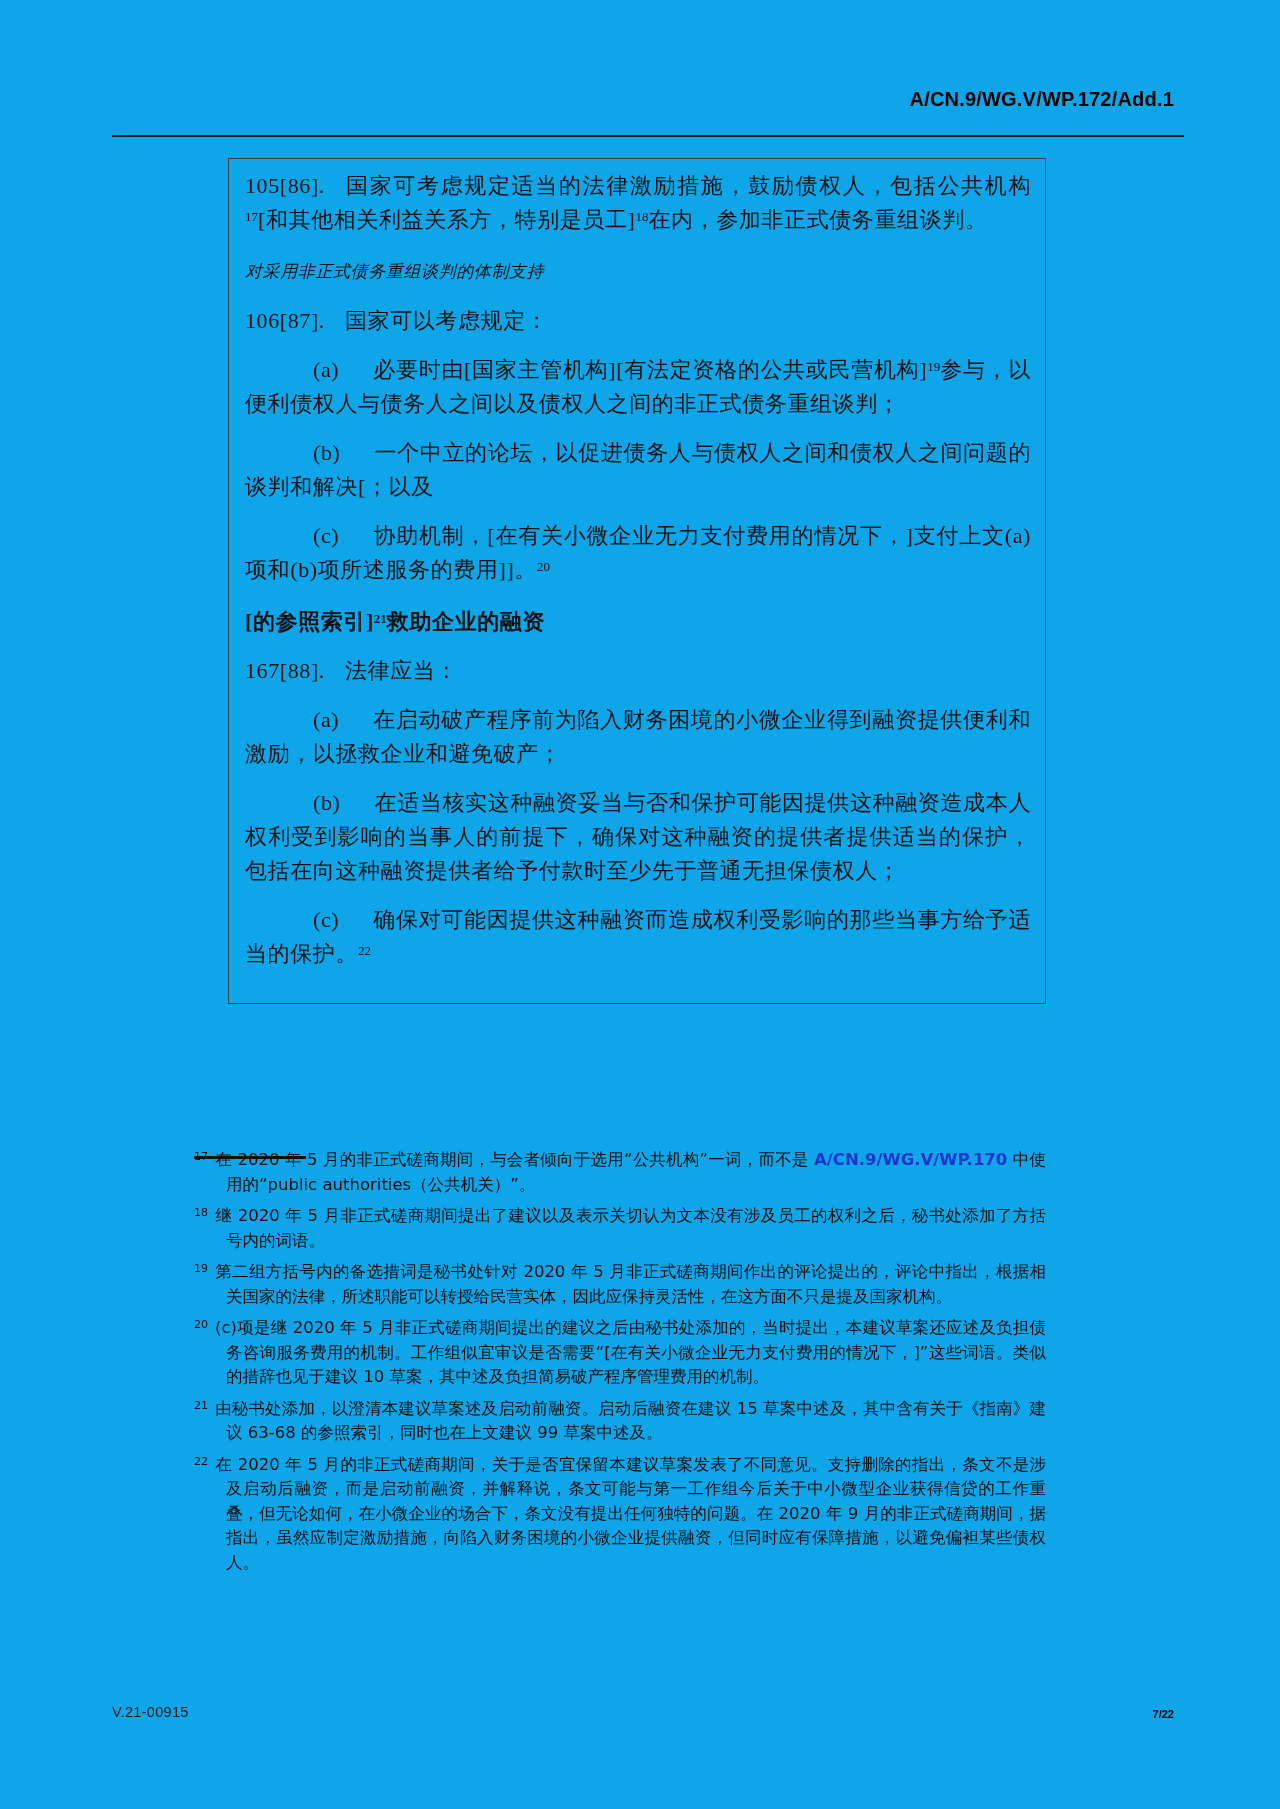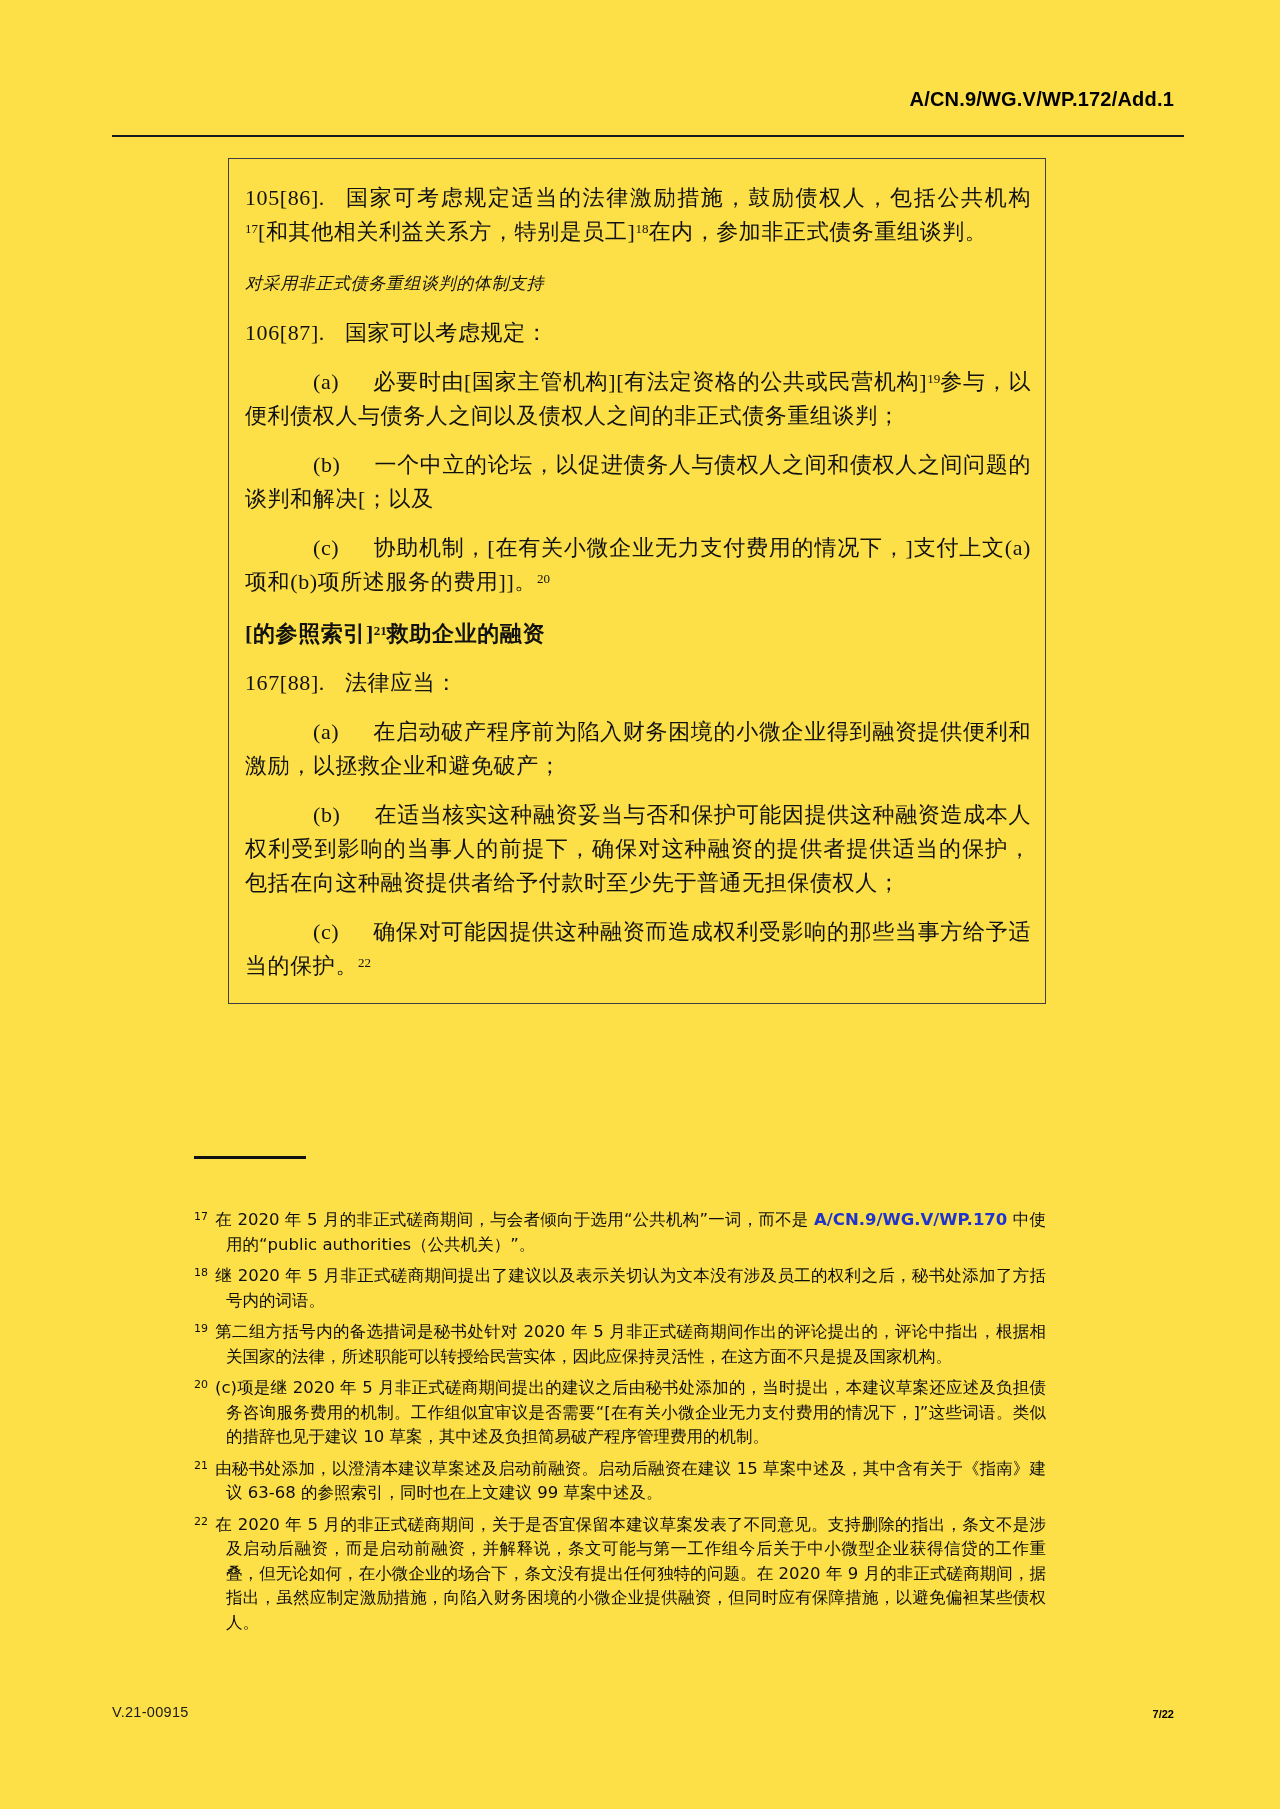--- a/index.html
+++ b/index.html
@@ -1,19 +1,19 @@
 <!DOCTYPE html>
 <html><head>
 <meta charset="utf-8">
 <style>
   html,body{margin:0;padding:0;background:#e8e8e8;}
   .page{
     position:relative;
     width:1280px;height:1809px;
-    background:#fde047;
+    background:#0ea5e9;
     font-family:"Liberation Serif", serif;
     color:#111;
     overflow:hidden;
   }
   
   .doc-symbol{
     position:absolute;top:88px;right:106px;
     font-family:"Liberation Sans", sans-serif;
     font-weight:bold;font-size:20px;color:#000;
     letter-spacing:.2px;
@@ -30,34 +30,34 @@
     padding:6px 14px 0 16px;
   }
   .body-box p, .body-box h3{
     margin:15px 0 0 0;
     font-size:22px;line-height:34px;
     letter-spacing:.6px;
     text-align:justify;
     text-align-last:left;
     font-weight:normal;
   }
-  .body-box p.first{margin-top:16px;}
+  .body-box p.first{margin-top:4px;}
   .pnum{margin-right:20px;}
   p.sub{text-indent:68px;}
   .si{margin-right:34px;}
   sup.ref{font-size:13px;line-height:0;vertical-align:6px;letter-spacing:0;}
   h3.h-italic{font-style:italic;font-size:17px;margin-top:18px;}
   h3.h-bold{font-weight:bold;margin-top:18px;}
   
   .fn-separator{
     position:absolute;top:1156px;left:194px;width:112px;height:2.5px;
     background:#111;
   }
   .footnotes{
-    position:absolute;top:1208px;left:194px;width:852px;
+    position:absolute;top:1148px;left:194px;width:852px;
     font-family:"DejaVu Sans","Liberation Serif", serif;
     font-size:16.5px;line-height:24.5px;
     color:#0d0d0d;
   }
   .footnotes p{
     margin:0 0 7px 0;
     padding-left:32px;text-indent:-32px;
     text-align:justify;text-align-last:left;
   }
   sup.fnn{font-size:11px;line-height:0;vertical-align:5px;margin-right:7px;}

